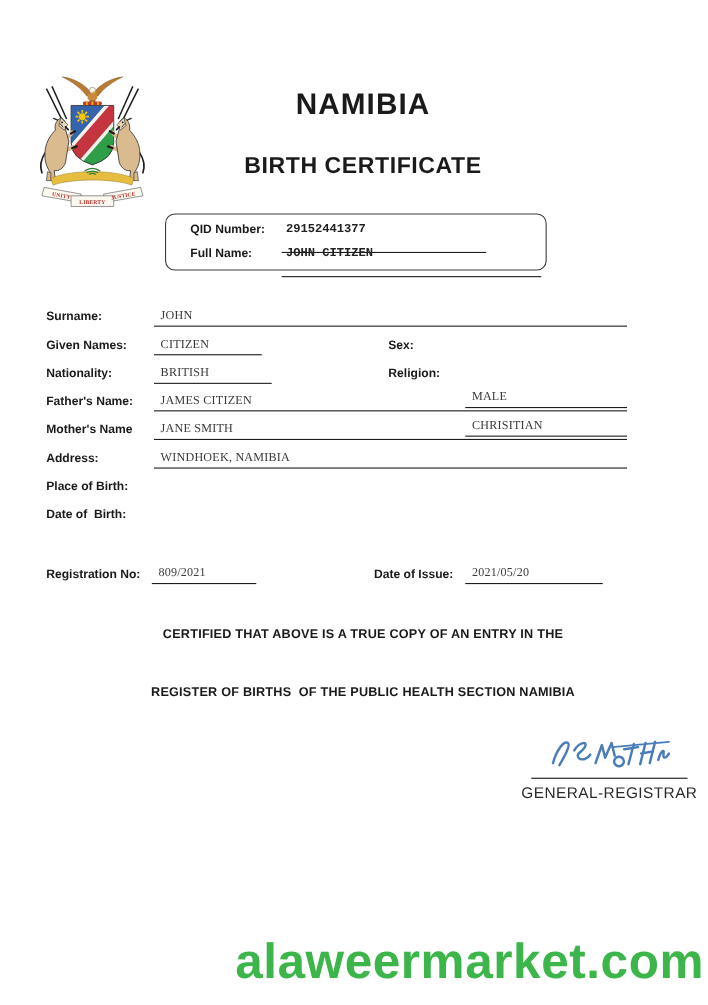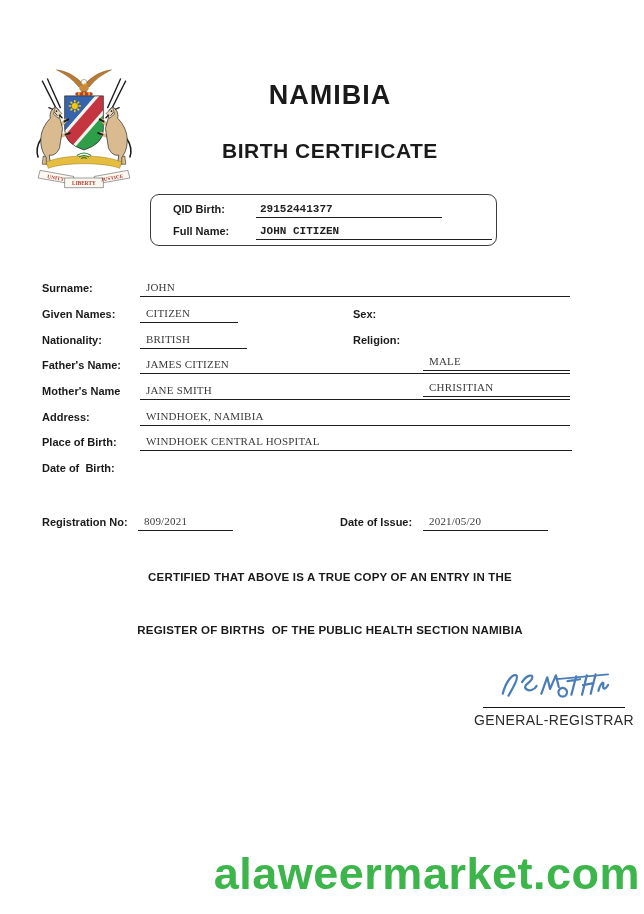--- a/index.html
+++ b/index.html
@@ -20,21 +20,21 @@
 
   
   .qid-box {
     left:150px; top:194px; width:347px; height:52px;
     border:1.6px solid #3c3c3c; border-radius:9px;
   }
   .qid-box .lbl { position:absolute; left:22px; font-size:11px; font-weight:bold; white-space:pre; }
   .qid-box .val {
     position:absolute; left:105px; font-size:11px; font-weight:bold;
     font-family:"Liberation Mono", monospace; color:#222;
-    border-bottom:1.3px solid #1e1e1e; padding:0 4px 2px 4px;
+    border-bottom:1.3px solid #1e1e1e; padding:0 4px 14px 4px;
   }
   .qid-r1 { top:8px; }
   .qid-r2 { top:30px; }
   .qid-box .val.w1 { width:186px; }
   .qid-box .val.w2 { width:236px; }
 
   
   .row { left:0; width:644px; height:17px; }
   .f-label { position:absolute; left:42px; top:0; font-size:11px; font-weight:bold; white-space:pre; }
   .f-label2 { position:absolute; left:353px; top:0; font-size:11px; font-weight:bold; white-space:pre; }
@@ -149,21 +149,21 @@
     <text class="motto-txt" x="45" y="230" text-anchor="middle" transform="rotate(10 45 226)">UNITY</text>
     <text class="motto-txt" x="100" y="241" text-anchor="middle">LIBERTY</text>
     <text class="motto-txt" x="155" y="230" text-anchor="middle" transform="rotate(-10 155 226)">JUSTICE</text>
   </g>
 </svg>
 
 <div class="abs title-wrap country-title">NAMIBIA</div>
 <div class="abs title-wrap doc-title">BIRTH CERTIFICATE</div>
 
 <div class="abs qid-box">
-  <span class="lbl qid-r1">QID Birth:</span>
+  <span class="lbl qid-r1">QID Number:</span>
   <span class="val w1 qid-r1">29152441377</span>
   <span class="lbl qid-r2">Full Name:</span>
   <span class="val w2 qid-r2">JOHN CITIZEN</span>
 </div>
 
 <div class="abs row" style="top:282px">
   <span class="f-label">Surname:</span>
   <span class="f-value v-main w-full">JOHN</span>
 </div>
 
@@ -191,21 +191,20 @@
   <span class="f-value v-main w-full">JANE SMITH</span>
 </div>
 
 <div class="abs row" style="top:411px">
   <span class="f-label">Address:</span>
   <span class="f-value v-main w-full">WINDHOEK, NAMIBIA</span>
 </div>
 
 <div class="abs row" style="top:436px">
   <span class="f-label">Place of Birth:</span>
-  <span class="f-value v-main w-full2">WINDHOEK CENTRAL HOSPITAL</span>
 </div>
 
 <div class="abs row" style="top:462px">
   <span class="f-label">Date of  Birth:</span>
 </div>
 
 <div class="abs row" style="top:516px">
   <span class="f-label">Registration No:</span>
   <span class="f-value v-main w-reg" style="left:138px">809/2021</span>
   <span class="f-label2" style="left:340px">Date of Issue:</span>

